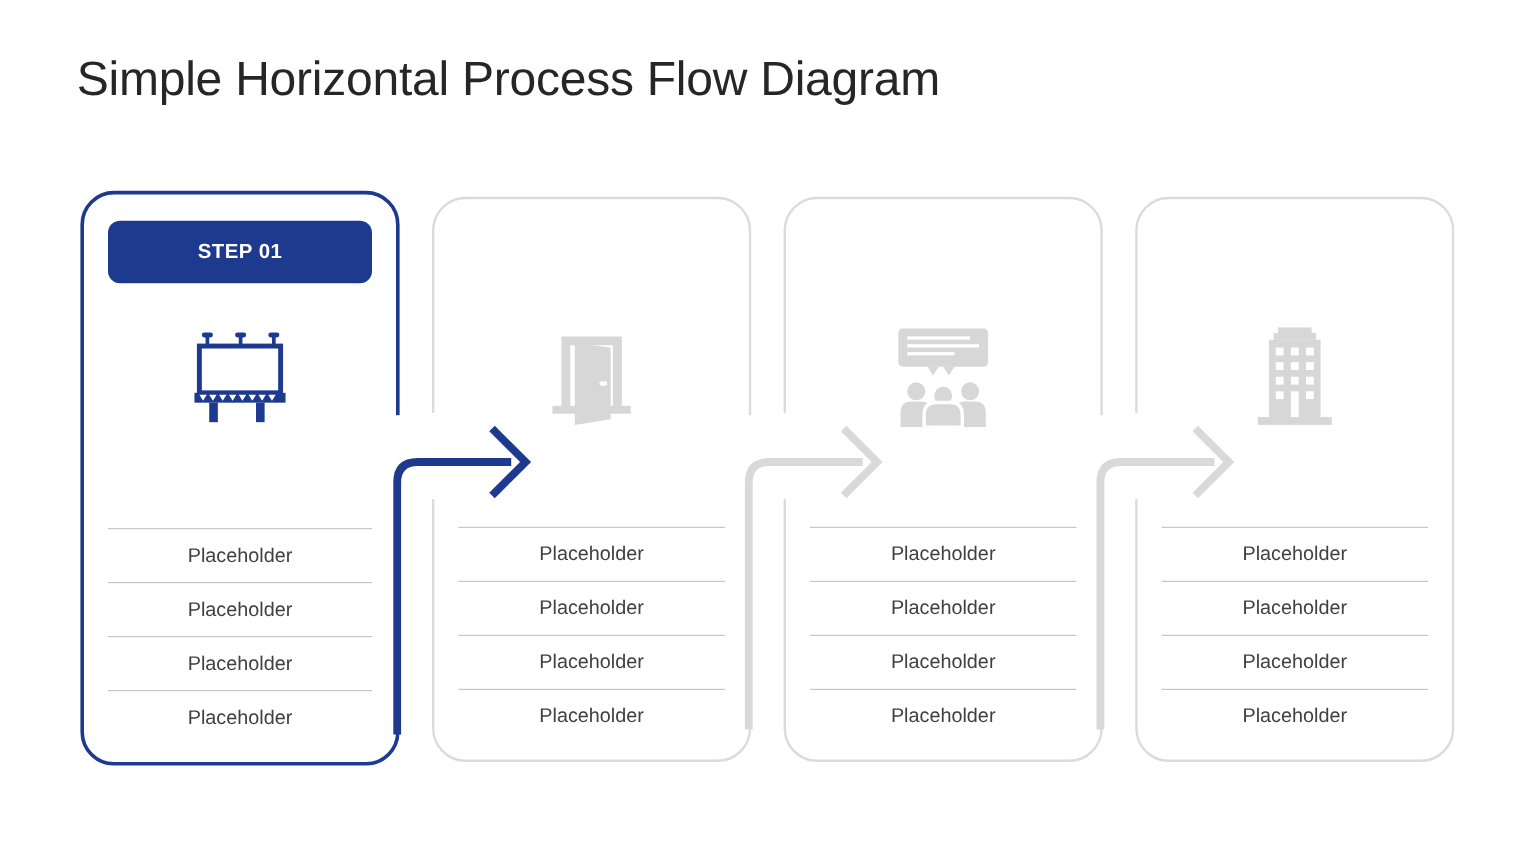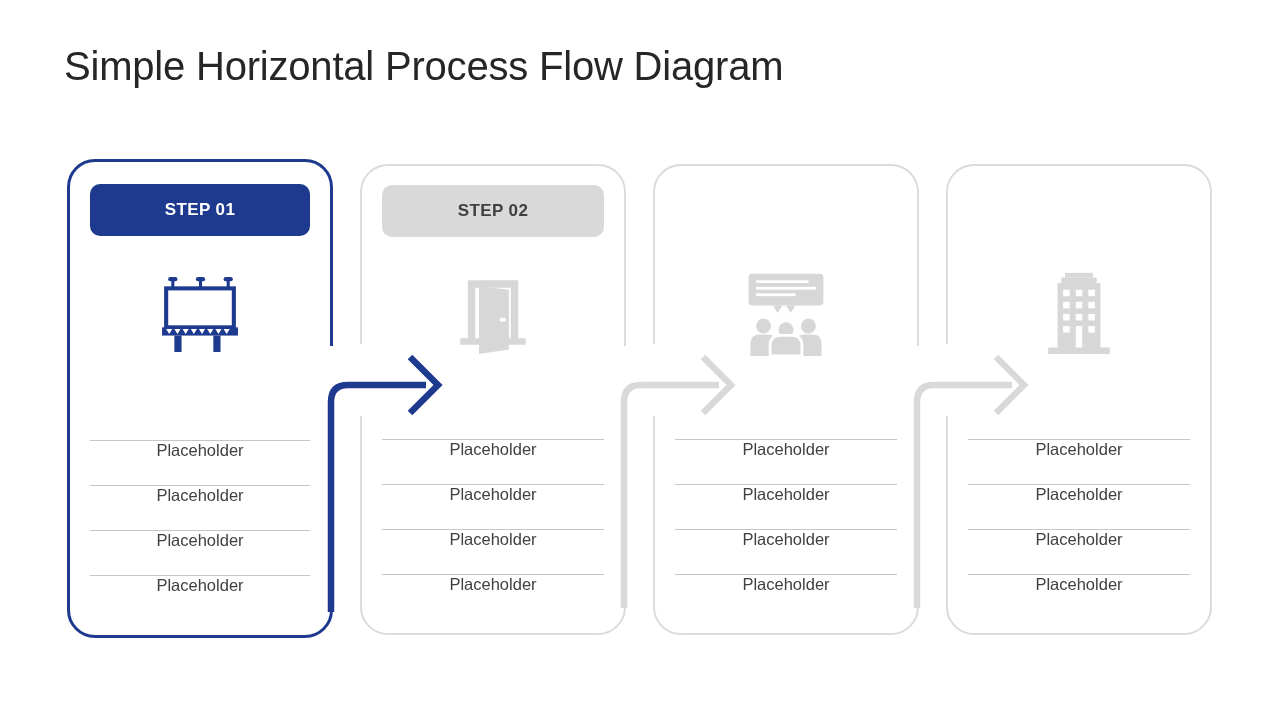--- a/index.html
+++ b/index.html
@@ -35,21 +35,21 @@
 
   .icon-box{position:absolute;left:0;right:0;height:90px;display:flex;align-items:center;justify-content:center;}
   .card--default .icon-box{top:102px;}
   .card--active  .icon-box{top:106px;}
 
   .rows{position:absolute;left:20px;right:20px;}
   .card--default .rows{top:273px;}
   .card--active  .rows{top:278px;}
   .row{
     height:45px;border-top:1.5px solid var(--divider);box-sizing:border-box;
-    display:flex;justify-content:center;
+    display:flex;align-items:center;justify-content:center;
     font-size:16.5px;color:var(--text-dark);
   }
 
   
   .gap-mask{position:absolute;background:#ffffff;}
   .gap-r1{left:327px;top:346px;width:10px;height:54px;}
   .gap-l2{left:356px;top:344px;width:11px;height:72px;}
   .gap-r2{left:620px;top:346px;width:10px;height:54px;}
   .gap-l3{left:649px;top:344px;width:11px;height:72px;}
   .gap-r3{left:913px;top:346px;width:10px;height:54px;}
@@ -113,23 +113,20 @@
       <div class="row">
           <span>Placeholder</span>
         </div>
       <div class="row">
           <span>Placeholder</span>
         </div>
     </div>
   </section>
 
   <section class="card card--default" style="left:360px">
-    <div class="pill">
-      <span>STEP 02</span>
-    </div>
     <div class="icon-box">
       <svg width="84" height="84" viewBox="0 0 90 90">
         <g class="icon-gray">
           <path d="M18 10 h54 v68 h-8 v-60 h-38 v60 h-8 z"></path>
           <rect x="10" y="72" width="24" height="7"></rect>
           <rect x="56" y="72" width="24" height="7"></rect>
           <polygon points="30,16 62,20 62,84 30,89"></polygon>
         </g>
         <rect x="52" y="50" width="7" height="4" rx="2" fill="#ffffff"></rect>
       </svg>

